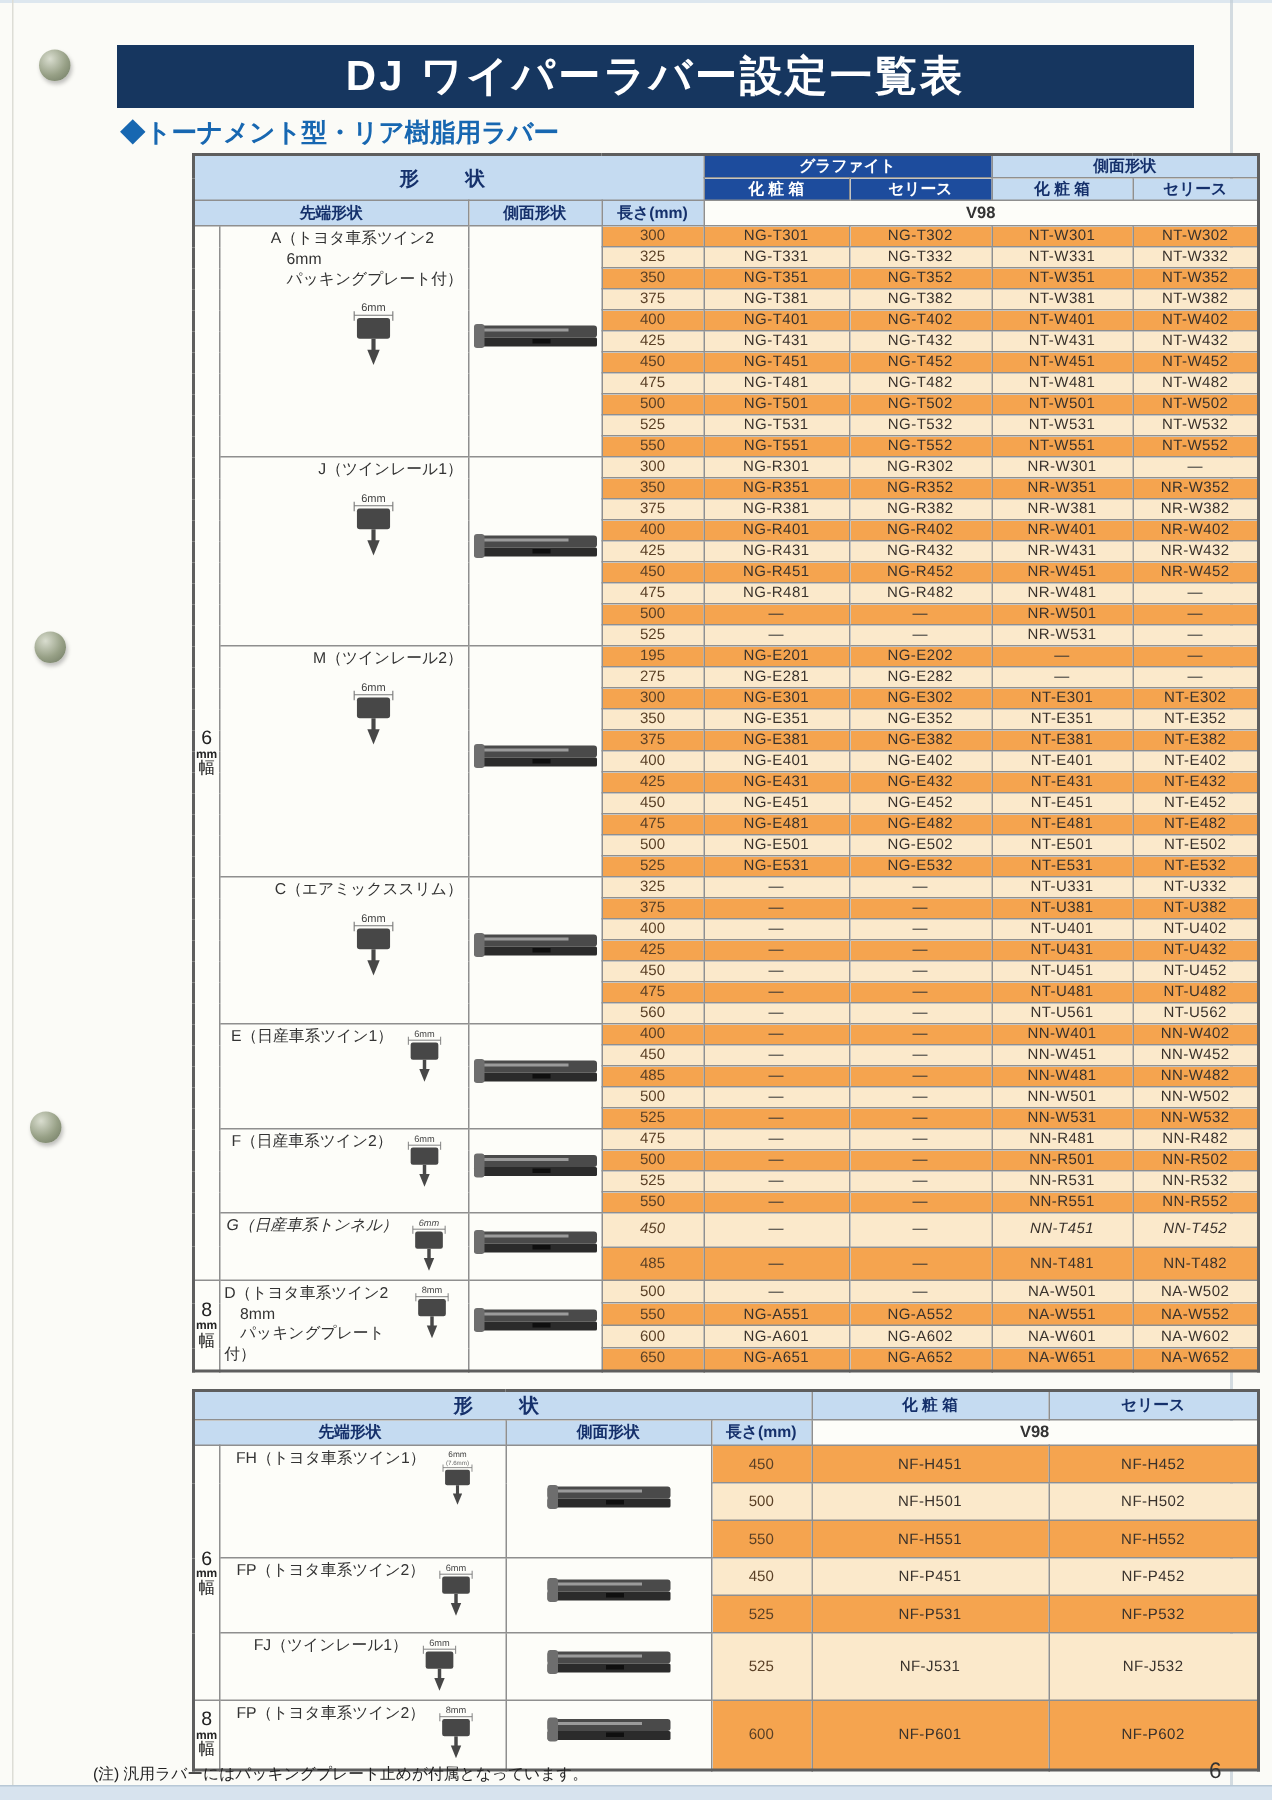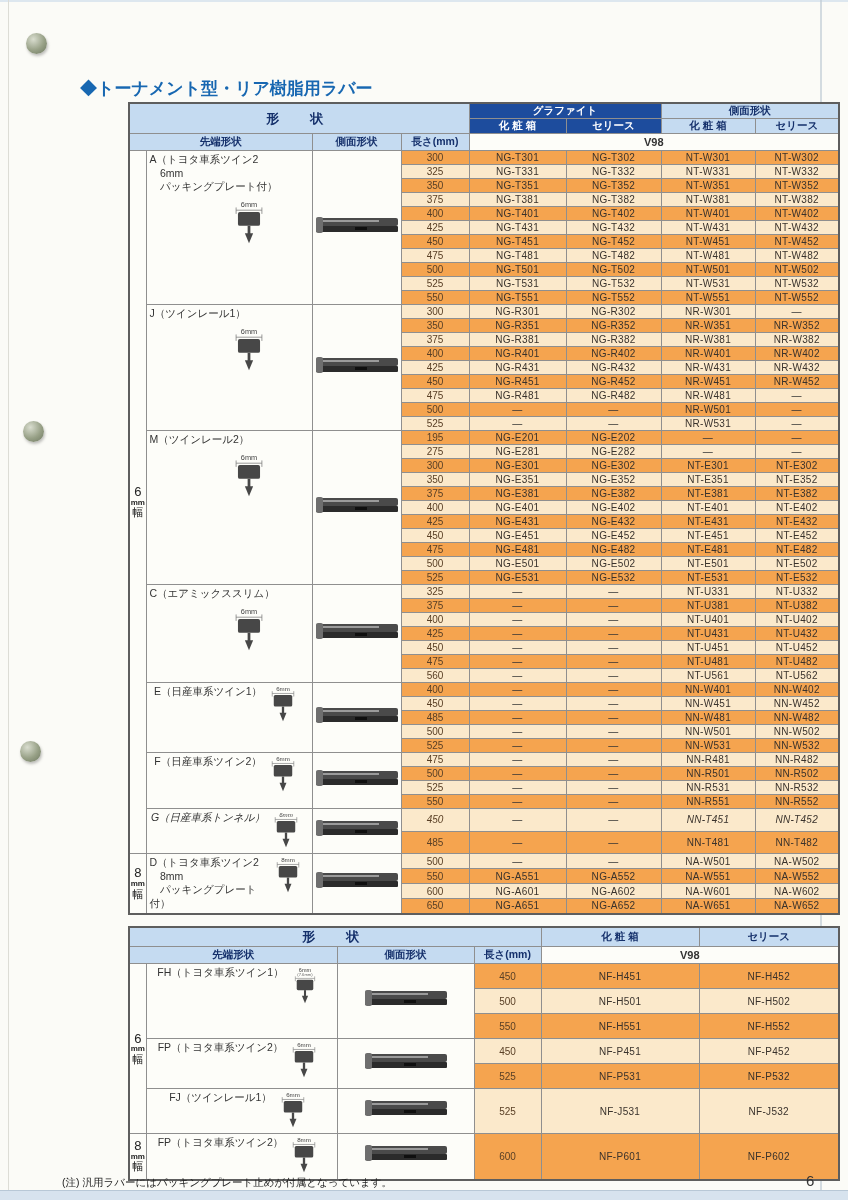--- a/index.html
+++ b/index.html
@@ -38,38 +38,41 @@
   .len{font-size:10px;color:#5a4026;text-align:center;}
   .pc{font-size:10px;color:#39322c;text-align:center;letter-spacing:.3px;}
   .pc.dash{color:#333;}
   .gcell{background:#fdfdf9;vertical-align:middle;text-align:center;}
   .gw{display:flex;flex-direction:column;align-items:center;line-height:1.05;color:#222;}
   .gw-num{font-size:13px;} .gw-unit{font-size:8px;font-weight:bold;} .gw-kanji{font-size:11px;}
   .scell{background:#fdfdf9;vertical-align:top;}
   .sidecell{background:#fdfdf9;text-align:center;vertical-align:middle;}
   .sin{display:flex;padding:2px 3px;}
   .sin.h{flex-direction:row;justify-content:center;align-items:flex-start;}
-  .sin.v{flex-direction:column;align-items:flex-start;}
+  .sin.v{flex-direction:column;align-items:flex-end;}
   .sin.v .tipwrap{align-self:center;transform:translateX(20px);margin-top:6px;}
   .slab{font-size:10.5px;color:#333;line-height:1.3;}
   .tipwrap svg{width:46px;height:48px;display:block;}
   .sin.h .tipwrap svg{width:42px;height:40px;}
 </style>
 </head>
 <body>
 
 <div class="page">
   <div class="edge-top"></div>
   <div class="edge-left"></div>
   <div class="edge-right"></div>
   <div class="edge-bottom"></div>
   <div class="hole hole1"></div>
   <div class="hole hole2"></div>
   <div class="hole hole3"></div>
 
+  <div class="banner">
+    <span>DJ ワイパーラバー設定一覧表</span>
+  </div>
 
   <div class="h1">◆トーナメント型・リア樹脂用ラバー</div>
   <div id="t1mount">
       <table class="dtable">
         <colgroup>
           <col style="width: 17px;">
           <col style="width: 166px;">
           <col style="width: 89px;">
           <col style="width: 68px;">
           <col style="width: 97px;">

